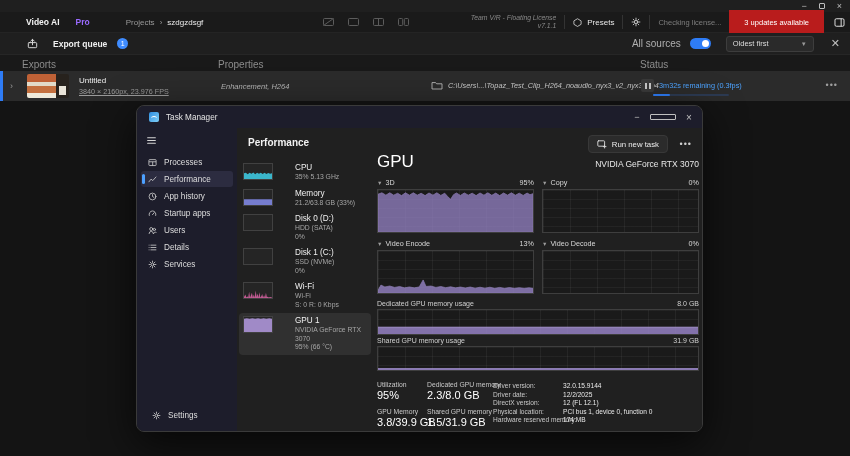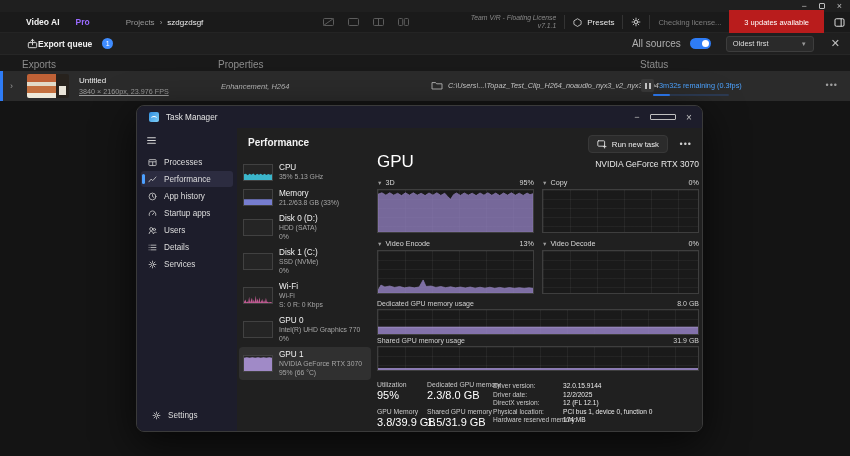--- a/index.html
+++ b/index.html
@@ -22,21 +22,21 @@
   .view-icons{margin-left:120px;display:flex;gap:14px;align-items:center;}
   .nav-right{margin-left:auto;display:flex;align-items:center;gap:8px;padding-right:3px;height:100%;}
   .license{font-size:6.8px;font-style:italic;color:#8a8a8a;text-align:right;line-height:1.25;}
   .vsep{width:1px;height:14px;background:#333;}
   .presets{display:flex;align-items:center;gap:5px;font-size:8px;color:#e8e8e8;cursor:pointer;}
   .checking{font-size:7.5px;color:#7d7d7d;}
   .updates-btn{height:24px;background:#b91c1c;color:#fff;font-size:7.5px;display:flex;align-items:center;padding:0 15px;border:none;cursor:pointer;}
   .panel-btn{width:15px;height:15px;display:flex;align-items:center;justify-content:center;cursor:pointer;}
 
   .tz-queuebar{position:absolute;left:0;top:33px;right:0;height:22px;background:#1f1f1f;display:flex;align-items:center;border-bottom:1px solid #262626;}
-  .eq-title{margin-left:0;font-size:8.5px;font-weight:bold;color:#f0f0f0;}
+  .eq-title{margin-left:15px;font-size:8.5px;font-weight:bold;color:#f0f0f0;}
   .badge{margin-left:10px;width:11px;height:11px;border-radius:50%;background:#3f8cff;color:#fff;font-size:7px;display:flex;align-items:center;justify-content:center;}
   .qb-right{margin-left:auto;display:flex;align-items:center;gap:9px;padding-right:10px;}
   .allsrc{font-size:10px;color:#b0b0b0;}
   .toggle{width:21px;height:11px;border-radius:6px;background:#2e7cf6;position:relative;cursor:pointer;}
   .toggle .knob{position:absolute;right:2px;top:2px;width:7px;height:7px;border-radius:50%;background:#fff;}
   .select{width:88px;height:16px;background:#2a2a2a;border:1px solid #3d3d3d;border-radius:3px;display:flex;align-items:center;justify-content:space-between;padding:0 6px;font-size:7.5px;color:#dcdcdc;cursor:pointer;margin-left:6px;}
   .chev{font-size:6px;color:#999;}
   .qb-close{font-size:11px;color:#c0c0c0;margin-left:8px;cursor:pointer;}
 
   .tz-thead{position:absolute;left:0;top:55px;right:0;height:16px;background:#191919;font-size:10px;color:#8c8c8c;}
@@ -71,21 +71,21 @@
   .nav-item{display:flex;align-items:center;gap:7px;height:16px;margin:0 4px 1px 4px;padding-left:7px;border-radius:3px;font-size:8.2px;color:#dedede;cursor:pointer;position:relative;}
   .nav-item.sel{background:#2c2c40;}
   .nav-item.sel:before{content:"";position:absolute;left:1px;top:3px;bottom:3px;width:2.5px;border-radius:2px;background:#4da0ff;}
   .tm-settings{position:absolute;left:4px;right:4px;bottom:7px;}
   .tm-content{position:absolute;left:100px;top:22px;right:0;bottom:0;background:#202020;}
   .page-title{position:absolute;left:11px;top:9px;font-size:10px;font-weight:bold;color:#f2f2f2;}
   .rnt{position:absolute;right:34px;top:7px;display:flex;align-items:center;gap:5px;background:#2b2b2b;border:1px solid #383838;border-radius:4px;padding:3px 8px;font-size:7.8px;color:#ececec;cursor:pointer;}
   .hdr-dots{position:absolute;right:10px;top:11px;color:#cfcfcf;font-size:9px;letter-spacing:1px;cursor:pointer;}
 
   .perf-col{position:absolute;left:2px;top:32px;width:132px;}
-  .pcard{display:flex;gap:6px;padding:3px 4px;margin-bottom:1px;border-radius:4px;cursor:pointer;align-items:center;}
+  .pcard{display:flex;gap:22px;padding:3px 4px;margin-bottom:1px;border-radius:4px;cursor:pointer;}
   .pcard.sel{background:#303030;}
   .mini{width:30px;height:17px;flex:none;background:#252525;border:1px solid #414141;position:relative;overflow:hidden;}
   .mini svg{position:absolute;inset:0;width:100%;height:100%;}
   .pc-name{font-size:8.2px;color:#f0f0f0;line-height:10px;}
   .pc-sub{font-size:6.8px;color:#a6a6a6;line-height:8.5px;}
 
   .gpu-panel{position:absolute;left:140px;top:24px;width:322px;}
   .gpu-title-row{display:flex;align-items:baseline;justify-content:space-between;margin-bottom:6px;}
   .gpu-big{font-size:17px;color:#fff;}
   .gpu-dev{font-size:8.5px;color:#e8e8e8;}
@@ -359,28 +359,20 @@
             <svg viewBox="0 0 30 17" preserveAspectRatio="none">
               <path d="M0,17 L0,16 L1.5,13 L2.5,16.5 L3.5,15 L4.5,16.5 L5.5,10 L6.5,16.5 L7.5,14 L8.5,11 L9.5,16.5 L10.5,13 L11.5,16.5 L12.5,8.5 L13.5,16 L14.5,12 L15.5,16.5 L16.5,10.5 L17.5,16.5 L18.5,15 L19.5,12.5 L20.5,16.5 L21.5,14 L22.5,16.5 L23.5,11 L24.5,16 L25.5,15.5 L26.5,16.5 L28,16 L30,16.5 V17 Z" fill="#d1619f" opacity="0.9"></path>
             </svg>
           </div>
         <div>
             <div class="pc-name">Wi-Fi</div>
             <div class="pc-sub">Wi-Fi</div>
             <div class="pc-sub">S: 0 R: 0 Kbps</div>
           </div>
       </div>
-      <div class="pcard">
-        <div class="mini"></div>
-        <div>
-            <div class="pc-name">GPU 0</div>
-            <div class="pc-sub">Intel(R) UHD Graphics 770</div>
-            <div class="pc-sub">0%</div>
-          </div>
-      </div>
       <div class="pcard sel">
         <div class="mini">
             <svg viewBox="0 0 30 17" preserveAspectRatio="none">
               <path d="M0,17 V2 L3,1.3 L6,2 L9,1.4 L12,2.1 L15,1.5 L18,2 L21,1.4 L24,2 L27,1.5 L30,2 V17 Z" fill="#a78fd0" opacity="0.95"></path>
             </svg>
           </div>
         <div>
             <div class="pc-name">GPU 1</div>
             <div class="pc-sub">NVIDIA GeForce RTX 3070</div>
             <div class="pc-sub">95% (66 °C)</div>

